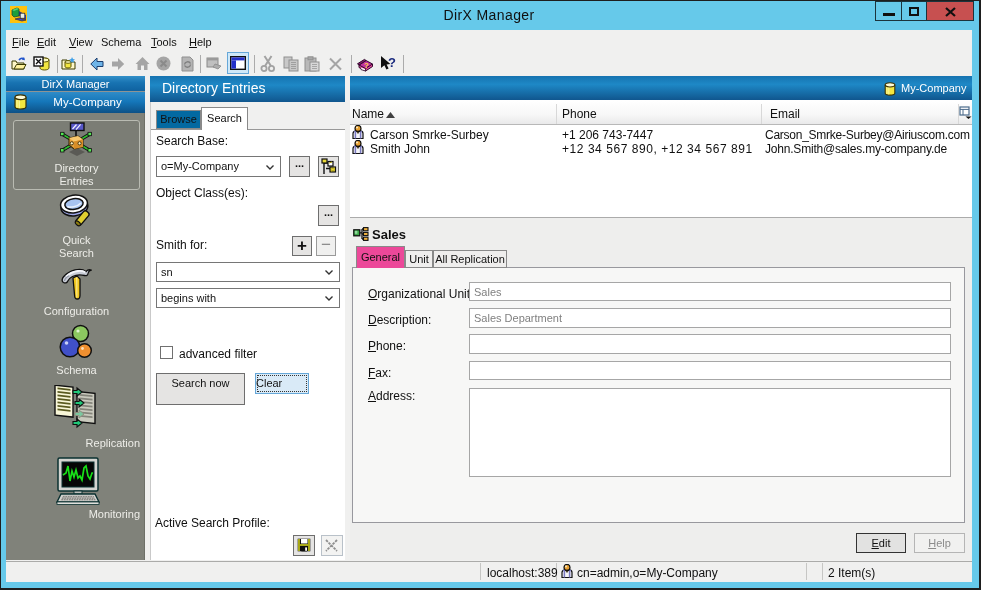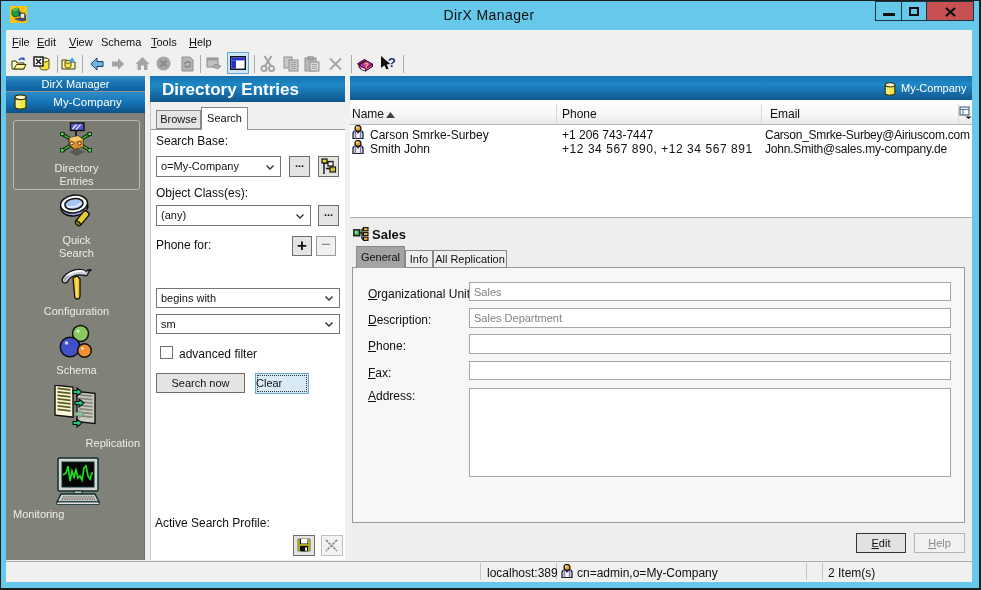--- a/index.html
+++ b/index.html
@@ -239,70 +239,65 @@
   <svg class="abs" style="left:51px;top:456px" width="50" height="50" viewBox="0 0 50 50">
     <rect x="7" y="2" width="40" height="33" rx="1.5" fill="#D4D4D0" stroke="#0A3030" stroke-width="1.5"></rect>
     <rect x="11" y="6" width="32" height="25" fill="#060606" stroke="#0A3030" stroke-width="1"></rect>
     <polyline points="12,19 15,17 17,10 19,25 21,15 23,21 25,14 27,22 29,20 31,24 33,12 35,10 37,20 39,23 41,17 42,17" fill="none" stroke="#18E018" stroke-width="1.7"></polyline>
     <rect x="23" y="35" width="8" height="3" fill="#C0C0BC" stroke="#0A3030" stroke-width="1"></rect>
     <polygon points="10,38 44,38 48,46 6,46" fill="#D4D4D0" stroke="#0A3030" stroke-width="1.4"></polygon>
     <polygon points="12,39.5 42,39.5 44.5,44.5 9.5,44.5" fill="#B8B8B4"></polygon>
     <path d="M12 40.7 L43 40.7 M11 42.2 L44 42.2 M10.5 43.7 L44.5 43.7" stroke="#706E6A" stroke-width="0.8" stroke-dasharray="1.5 1"></path>
     <rect x="6" y="46" width="42" height="2.4" fill="#E0E0DC" stroke="#0A3030" stroke-width="0.8"></rect>
   </svg>
-  <div class="abs whitetx" style="left:13px;top:508px;width:127px;text-align:left;color:#EDEDE8">Monitoring</div>
+  <div class="abs whitetx" style="left:13px;top:508px;width:127px;text-align:right;color:#EDEDE8">Monitoring</div>
 
   <div class="abs hdrblue" style="left:150px;top:76px;width:195px;height:26px">
-    <div class="abs whitetx" style="left:12px;top:4px;font-size:17px;font-weight:bold">Directory Entries</div>
+    <div class="abs whitetx" style="left:12px;top:4px;font-size:14px;font-weight:normal">Directory Entries</div>
   </div>
   <div class="abs" style="left:150px;top:102px;width:195px;height:458px;background:#F0F0EF;border-left:1px solid #C9C9C9"></div>
   <div class="abs" style="left:151px;top:129px;width:194px;height:431px;background:#fff;border-top:1px solid #989898"></div>
-  <div class="tab" style="left:156px;top:110px;width:45px;height:19px;background:#e5e5e5;line-height:17px;z-index:2">Browse</div>
+  <div class="tab" style="left:156px;top:110px;width:45px;height:19px;background:#0369a1;line-height:17px;z-index:2">Browse</div>
   <div class="tab" style="left:201px;top:107px;width:47px;height:23px;background:#fff;border-bottom:none;line-height:21px;z-index:3">Search</div>
 
   <div class="abs lbl" style="left:156px;top:134px">Search Base:</div>
   <div class="abs combo" style="left:156px;top:156px;width:125px;height:21px;line-height:19px">o=My-Company
     <svg class="chev" viewBox="0 0 8 5">
         <path d="M0.5 0.5 L4 4 L7.5 0.5" stroke="#333" fill="none" stroke-width="1.4"></path>
       </svg>
   </div>
   <div class="abs btn" style="left:289px;top:156px;width:21px;height:21px;line-height:12px;font-weight:bold">...</div>
   <div class="abs btn" style="left:318px;top:156px;width:21px;height:21px"></div>
   <svg class="abs" style="left:321px;top:158px" width="16" height="17" viewBox="0 0 16 17">
     <path d="M3 3 L3 16 M3 5 L7 5 M5 10.5 L9 10.5" stroke="#101010" stroke-width="1.4" fill="none"></path>
     <g stroke="#101010" stroke-width="1.2">
       <rect x="1" y="1" width="5" height="4" fill="#E8D838"></rect>
       <rect x="7" y="3.5" width="5" height="4.5" fill="#fff"></rect>
       <rect x="9" y="9" width="5.5" height="5" fill="#E8D838"></rect>
     </g>
     <path d="M8 5 L11 4 M10 11 L13.5 10 M10 13 L13.5 12" stroke="#B8A818" stroke-width="1"></path>
   </svg>
   <div class="abs lbl" style="left:156px;top:186px">Object Class(es):</div>
-  <div class="abs combo" style="left:156px;top:205px;width:155px;height:21px;line-height:19px">(any)
+  <div class="abs btn" style="left:318px;top:205px;width:21px;height:21px;line-height:12px;font-weight:bold">...</div>
+  <div class="abs lbl" style="left:156px;top:238px">Smith for:</div>
+  <div class="abs btn" style="left:292px;top:236px;width:20px;height:20px;font-size:17px;line-height:18px;font-weight:bold">+</div>
+  <div class="abs btn" style="left:316px;top:236px;width:20px;height:20px;font-size:17px;line-height:16px;color:#888;background:#F0F0EF;border-color:#9a9a9a">−</div>
+  <div class="abs combo" style="left:156px;top:262px;width:184px;height:20px;line-height:18px">sn
     <svg class="chev" viewBox="0 0 8 5">
         <path d="M0.5 0.5 L4 4 L7.5 0.5" stroke="#333" fill="none" stroke-width="1.4"></path>
       </svg>
   </div>
-  <div class="abs btn" style="left:318px;top:205px;width:21px;height:21px;line-height:12px;font-weight:bold">...</div>
-  <div class="abs lbl" style="left:156px;top:238px">Phone for:</div>
-  <div class="abs btn" style="left:292px;top:236px;width:20px;height:20px;font-size:17px;line-height:18px;font-weight:bold">+</div>
-  <div class="abs btn" style="left:316px;top:236px;width:20px;height:20px;font-size:17px;line-height:16px;color:#888;background:#F0F0EF;border-color:#9a9a9a">−</div>
   <div class="abs combo" style="left:156px;top:288px;width:184px;height:20px;line-height:18px">begins with
     <svg class="chev" viewBox="0 0 8 5">
         <path d="M0.5 0.5 L4 4 L7.5 0.5" stroke="#333" fill="none" stroke-width="1.4"></path>
       </svg>
   </div>
-  <div class="abs combo" style="left:156px;top:314px;width:184px;height:20px;line-height:18px">sm
-    <svg class="chev" viewBox="0 0 8 5">
-        <path d="M0.5 0.5 L4 4 L7.5 0.5" stroke="#333" fill="none" stroke-width="1.4"></path>
-      </svg>
-  </div>
   <div class="abs" style="left:160px;top:346px;width:13px;height:13px;background:#fff;border:1px solid #707070"></div>
   <div class="abs lbl" style="left:179px;top:347px">advanced filter</div>
-  <div class="abs btn" style="left:156px;top:373px;width:89px;height:20px;line-height:18px">Search now</div>
+  <div class="abs btn" style="left:156px;top:373px;width:89px;height:32px;line-height:18px">Search now</div>
   <div class="abs" style="left:255px;top:373px;width:54px;height:21px;background:#D9EAF7;border:1px solid #66A7D8;text-align:left;line-height:18px;outline:1px dotted #333;outline-offset:-3px">Clear</div>
   <div class="abs lbl" style="left:155px;top:516px">Active Search Profile:</div>
   <div class="abs btn" style="left:293px;top:535px;width:22px;height:21px"></div>
   <svg class="abs" style="left:297px;top:538px" width="14" height="14" viewBox="0 0 14 14">
     <rect x="0.7" y="0.7" width="12.6" height="12.6" fill="#101010"></rect>
     <path d="M2 1 L2 13 M12 1 L12 13 M2 7 L12 7" stroke="#A8A818" stroke-width="2"></path>
     <rect x="4" y="1" width="6.5" height="4.5" fill="#fff"></rect>
     <rect x="4.4" y="8.8" width="5.6" height="4.6" fill="#101010"></rect>
     <rect x="8.2" y="9.4" width="1.8" height="3.4" fill="#fff"></rect>
   </svg>
@@ -363,22 +358,22 @@
     <rect x="1.8" y="3.8" width="2.6" height="3" fill="#8FD89A"></rect>
     <path d="M7 5.8 L9 5.8 M9 2 L9 12 M9 2 L10.5 2 M9 7 L10.5 7 M9 12 L10.5 12" stroke="#101010" stroke-width="1.3" fill="none"></path>
     <g fill="#F0B23E" stroke="#101010" stroke-width="1.1">
       <rect x="10.5" y="0.6" width="4.5" height="3.2"></rect>
       <rect x="10.5" y="5.4" width="4.5" height="3.2"></rect>
       <rect x="10.5" y="10.2" width="4.5" height="3.2"></rect>
     </g>
   </svg>
   <div class="abs" style="left:372px;top:227px;font-size:13px;font-weight:bold">Sales</div>
   <div class="abs" style="left:352px;top:267px;width:613px;height:256px;background:#F7F7F6;border:1px solid #98989E"></div>
-  <div class="tab" style="left:356px;top:246px;width:49px;height:22px;background:#a3a3a3;border-bottom:none;line-height:20px;z-index:3">General</div>
-  <div class="tab" style="left:405px;top:250px;width:28px;height:18px;background:#EFEEED;line-height:16px;z-index:2">Info</div>
+  <div class="tab" style="left:356px;top:246px;width:49px;height:22px;background:#ec4899;border-bottom:none;line-height:20px;z-index:3">General</div>
+  <div class="tab" style="left:405px;top:250px;width:28px;height:18px;background:#EFEEED;line-height:16px;z-index:2">Unit</div>
   <div class="tab" style="left:433px;top:250px;width:74px;height:18px;background:#EFEEED;line-height:16px;z-index:2">All Replication</div>
 
   <div class="abs lbl" style="left:368px;top:287px"><u>O</u>rganizational Unit:</div>
   <div class="abs fld" style="left:469px;top:282px;width:482px;height:19px">Sales</div>
   <div class="abs lbl" style="left:368px;top:313px"><u>D</u>escription:</div>
   <div class="abs fld" style="left:469px;top:308px;width:482px;height:20px">Sales Department</div>
   <div class="abs lbl" style="left:368px;top:339px"><u>P</u>hone:</div>
   <div class="abs fld" style="left:469px;top:334px;width:482px;height:20px"></div>
   <div class="abs lbl" style="left:368px;top:366px"><u>F</u>ax:</div>
   <div class="abs fld" style="left:469px;top:361px;width:482px;height:19px"></div>

